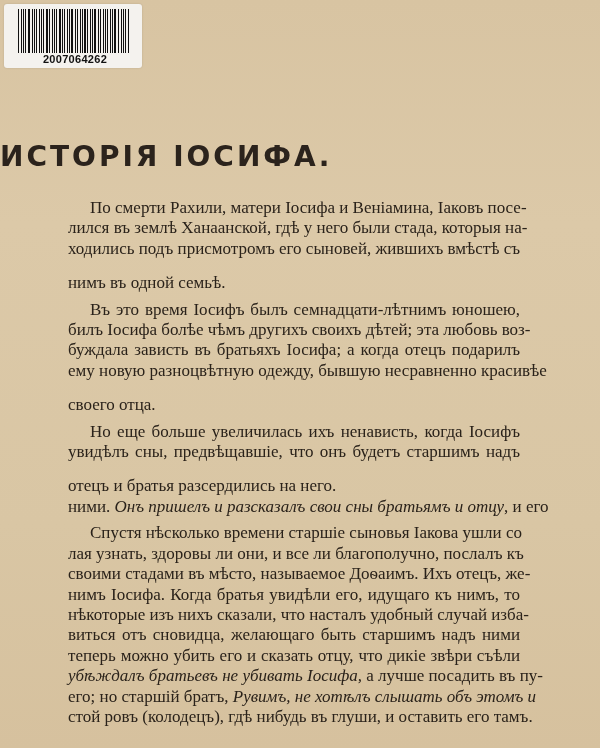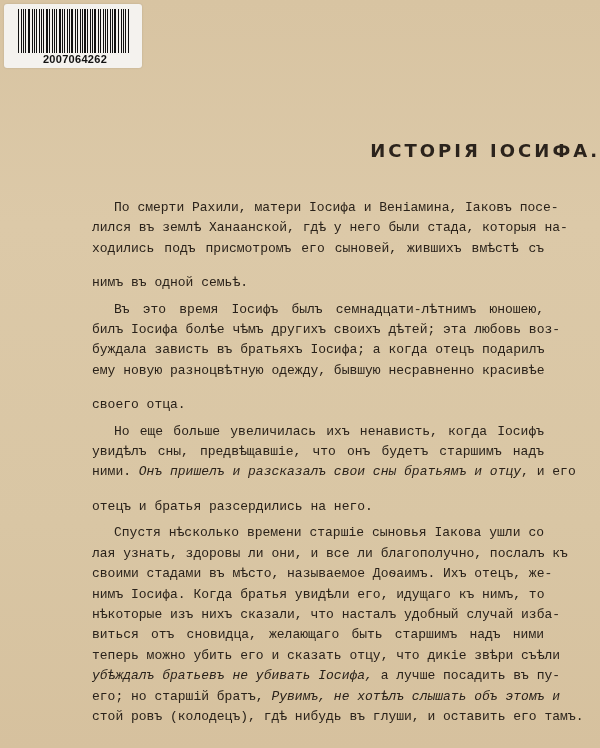--- a/index.html
+++ b/index.html
@@ -18,28 +18,28 @@
     position:absolute; left:14px; top:5px; width:112px; height:44px;
     display:flex; align-items:stretch; gap:0;
   }
   .barcode-bars span { display:block; background:#111; height:100%; }
   .barcode-number {
     position:absolute; left:4px; right:0; top:49px; text-align:center;
     font-family:"Liberation Sans", sans-serif; font-weight:bold; font-size:11px;
     color:#111; letter-spacing:0.3px;
   }
   .title {
-    position:absolute; left:0; right:0; top:140px; text-align:right;
-    font-family:"DejaVu Sans", sans-serif; font-weight:bold; font-size:18px;
+    position:absolute; left:0; right:0; top:140px; text-align:left;
+    font-family:"DejaVu Sans", sans-serif; font-weight:bold; font-size:28px;
     letter-spacing:3px; color:#2b231c;
   }
   .text-block {
-    position:absolute; left:92px; top:198px; width:452px;
-    font-size:13px; line-height:20.4px; text-align:justify;
-    font-family:Liberation Mono, monospace;
+    position:absolute; left:68px; top:198px; width:452px;
+    font-size:17px; line-height:20.4px; text-align:justify;
+    font-family:Liberation Serif, serif;
   }
   .text-block .line { display:block; text-align:justify; text-align-last:justify; white-space:nowrap; }
   .text-block .line.last { text-align-last:left;margin-top:14px; }
   .text-block .line.indent { padding-left:22px; }
   .it { font-style:italic; }
   .p-gap { height:6px; }
 </style>
 </head>
 <body>
 
@@ -110,22 +110,22 @@
     <span class="line">билъ Іосифа болѣе чѣмъ другихъ своихъ дѣтей; эта любовь воз-</span>
     <span class="line">буждала зависть въ братьяхъ Іосифа; а когда отецъ подарилъ</span>
     <span class="line">ему новую разноцвѣтную одежду, бывшую несравненно красивѣе</span>
     <span class="line last">своего отца.</span>
   </div>
   <div class="p-gap"></div>
 
   <div>
     <span class="line indent">Но еще больше увеличилась ихъ ненависть, когда Іосифъ</span>
     <span class="line">увидѣлъ сны, предвѣщавшіе, что онъ будетъ старшимъ надъ</span>
+    <span class="line last">отецъ и братья разсердились на него.</span>
     <span class="line"><span>ними. </span><span class="it">Онъ пришелъ и разсказалъ свои сны братьямъ и отцу</span><span>, и его</span></span>
-    <span class="line last">отецъ и братья разсердились на него.</span>
   </div>
   <div class="p-gap"></div>
 
   <div>
     <span class="line indent">Спустя нѣсколько времени старшіе сыновья Іакова ушли со</span>
     <span class="line">лая узнать, здоровы ли они, и все ли благополучно, послалъ къ</span>
     <span class="line">своими стадами въ мѣсто, называемое Доѳаимъ. Ихъ отецъ, же-</span>
     <span class="line">нимъ Іосифа. Когда братья увидѣли его, идущаго къ нимъ, то</span>
     <span class="line">нѣкоторые изъ нихъ сказали, что насталъ удобный случай изба-</span>
     <span class="line">виться отъ сновидца, желающаго быть старшимъ надъ ними</span>

